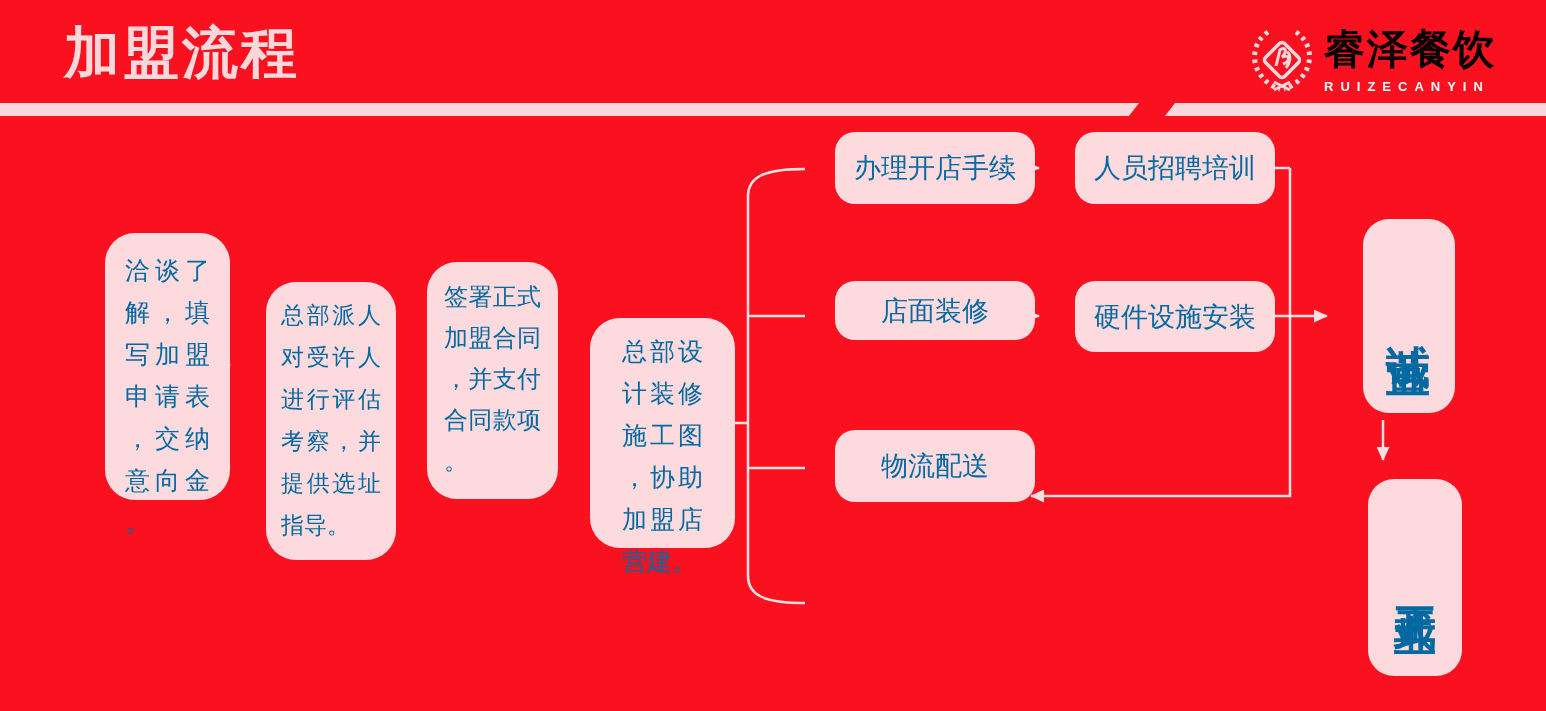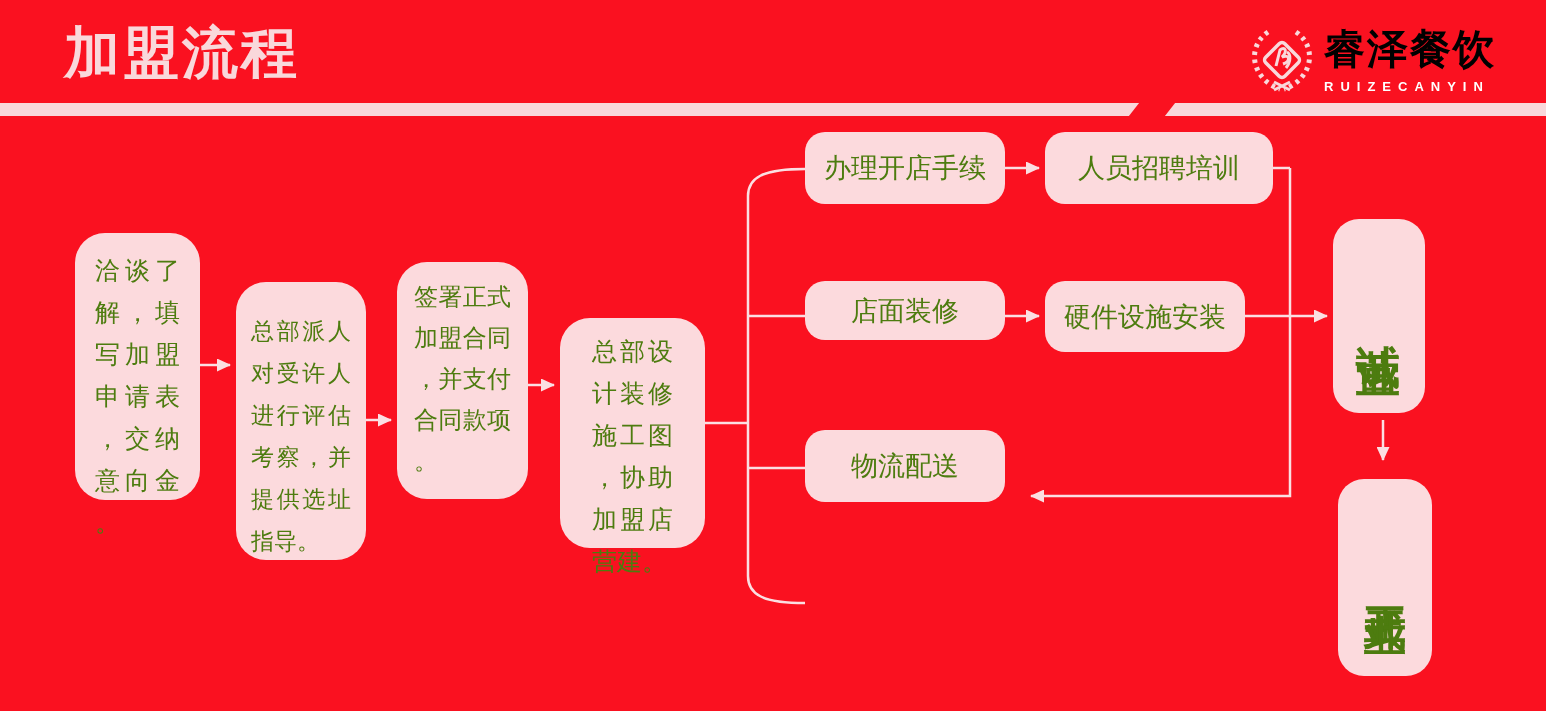--- a/index.html
+++ b/index.html
@@ -32,50 +32,51 @@
   .brand-icon{width:72px;height:72px;flex:0 0 auto;}
   .brand-text{margin-left:6px;display:flex;flex-direction:column;}
   .brand-name{
     font-size:41px;font-weight:800;color:#000000;letter-spacing:2px;line-height:46px;
   }
   .brand-latin{
     font-size:13px;font-weight:600;color:#ffffff;letter-spacing:7px;margin-top:7px;
   }
   
   .box{
-    position:absolute;background:#fcdadd;color:#4d7c0f;
+    position:absolute;background:#fcdadd;color:#0369a1;
     box-sizing:border-box;
+    margin-left:30px;
   }
   .step{
     border-radius:30px;
     text-align:justify;text-justify:inter-character;
     word-break:break-all;line-break:anywhere;
     font-weight:500;
   }
   .task{
     border-radius:20px;
     display:flex;align-items:center;justify-content:center;
     font-size:27px;font-weight:500;white-space:nowrap;
   }
   .vbox{
     border-radius:26px;
     display:flex;align-items:center;justify-content:center;
     writing-mode:vertical-rl;text-orientation:upright;
     font-weight:800;
   }
   
   #step1{left:75px; top:233px;width:125px;height:267px;padding:16px 20px;font-size:25px;line-height:42px;}
-  #step2{left:236px;top:282px;width:130px;height:278px;padding:28px 15px;font-size:23px;line-height:42px;}
+  #step2{left:236px;top:282px;width:130px;height:278px;padding:12px 15px;font-size:23px;line-height:42px;}
   #step3{left:397px;top:262px;width:131px;height:237px;padding:14px 17px;font-size:24px;line-height:41px;}
   #step4{left:560px;top:318px;width:145px;height:230px;padding:12px 32px;font-size:25px;line-height:42px;}
   #task1{left:805px;top:132px;width:200px;height:72px;}
   #task2{left:805px;top:281px;width:200px;height:59px;}
   #task3{left:805px;top:430px;width:200px;height:72px;}
   #task4{left:805px;top:577px;width:200px;height:71px;}
-  #sub1{left:1045px;top:132px;width:228px;height:72px;}
+  #sub1{left:1045px;top:132px;width:200px;height:72px;}
   #sub2{left:1045px;top:281px;width:200px;height:71px;}
   #trial{left:1333px;top:219px;width:92px;height:194px;font-size:44px;letter-spacing:5px;}
   #final{left:1338px;top:479px;width:94px;height:197px;font-size:42px;letter-spacing:2px;}
   
   #connectors{position:absolute;left:0;top:0;pointer-events:none;}
 </style>
 </head>
 <body>
 
 <div id="canvas">

